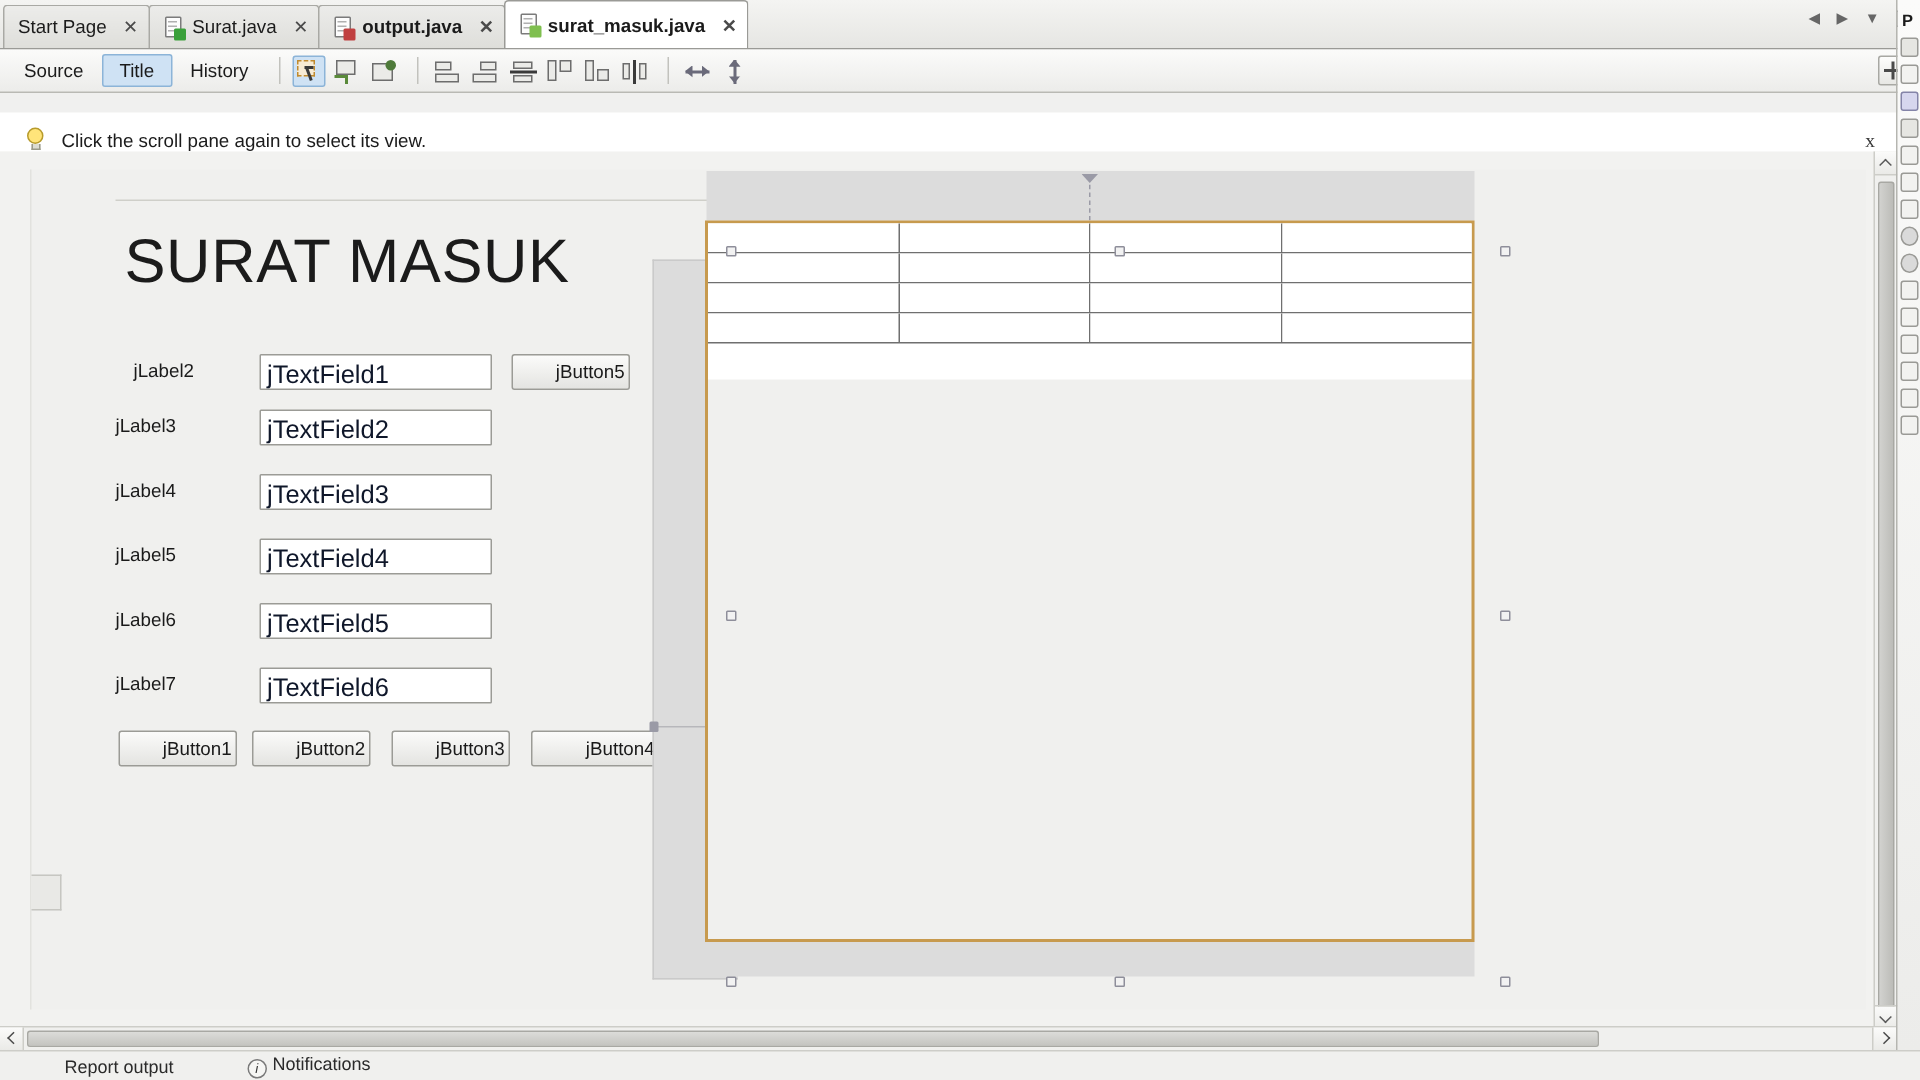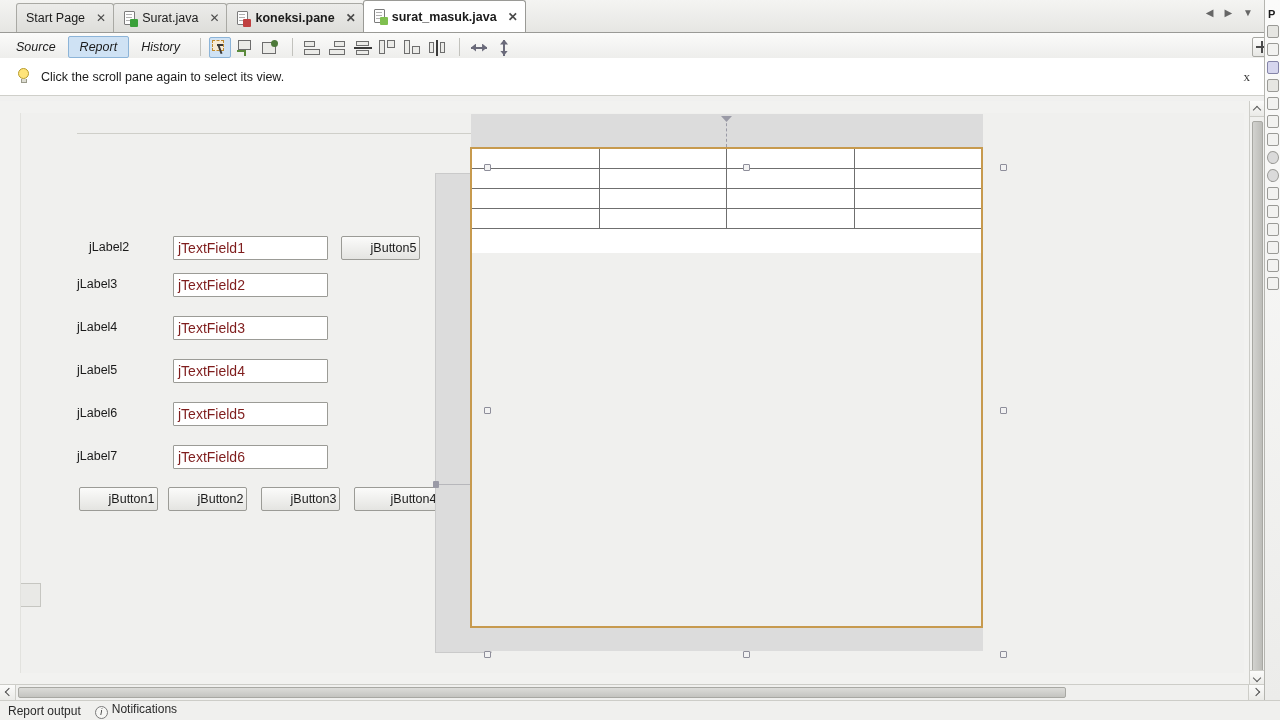--- a/index.html
+++ b/index.html
@@ -11,21 +11,21 @@
     -webkit-font-smoothing: antialiased;
   }
   #app { position: relative; width: 1280px; height: 720px; }
 
   
   .tabbar {
     position: absolute; top: 0; left: 0; width: 1280px; height: 33px;
     background: linear-gradient(#f4f4f2, #e6e6e3);
     border-bottom: 1px solid #9a9a96;
     display: flex; align-items: flex-end;
-    padding-left: 16px;
+    padding-left: 2px;
   }
   .tab {
     display: flex; align-items: center; gap: 5px;
     height: 29px; padding: 0 7px 0 9px;
     background: linear-gradient(#ececea, #dededa);
     border: 1px solid #a9a9a4;
     border-bottom: none;
     border-radius: 3px 3px 0 0;
     margin-right: -1px;
     font-size: 12.5px; color: #1b1b1b;
@@ -79,21 +79,21 @@
     position: absolute; top: 33px; left: 0; width: 1280px; height: 29px;
     background: linear-gradient(#fbfbfa, #ececea);
     border-bottom: 1px solid #b9b9b4;
     display: flex; align-items: center;
     padding-left: 4px;
   }
   .vbtn {
     height: 22px; padding: 0 11px;
     display: flex; align-items: center;
     font-size: 12.5px; color: #1b1b1b;
-    cursor: pointer; border: 1px solid transparent; border-radius: 2px; font-style: italic;
+    cursor: pointer; border: 1px solid transparent; border-radius: 2px;
   }
   .vbtn.sel {
     background: #cfe2f4; border-color: #8cb4d8;
   }
   .tbsep {
     width: 1px; height: 18px; background: #c2c2bd; margin: 0 8px;
   }
   .tbicon {
     width: 22px; height: 21px; margin-right: 3px;
     position: relative; cursor: pointer;
@@ -112,21 +112,21 @@
     cursor: pointer;
   }
   .gridbtn::before, .gridbtn::after {
     content: ''; position: absolute; background: #4a4a4a;
   }
   .gridbtn::before { left: 8px; top: 3px; width: 2px; height: 12px; }
   .gridbtn::after { left: 3px; top: 8px; width: 12px; height: 2px; }
 
   
   .notice {
-    position: absolute; top: 58px; left: 0; width: 1280px; height: 38px;
+    position: absolute; top: 75px; left: 0; width: 1280px; height: 38px;
     background: #ffffff;
     border-bottom: 1px solid #cfcfca;
     display: flex; align-items: center;
     padding-left: 16px;
   }
   .bulb { position: relative; width: 16px; height: 18px; flex: none; margin-right: 9px; }
   .bulb .glass {
     position: absolute; left: 2px; top: 0;
     width: 11px; height: 11px; border-radius: 50%;
     background: #ffe47a; border: 1px solid #b79b2c;
@@ -173,21 +173,21 @@
   }
   
   .frow { position: absolute; left: 0; height: 24px; }
   .flabel {
     position: absolute; font-size: 12.5px; color: #1a1a1a;
     top: 4px;
   }
   .ftext {
     position: absolute; width: 155px; height: 24px;
     background: #ffffff; border: 1px solid #9b9b96;
-    font-size: 14px; color: #7f1d1d;
+    font-size: 17px; color: #0f172a;
     padding: 3px 0 0 4px;
     border-radius: 1px;
   }
   .fbtn {
     position: absolute; height: 24px;
     background: linear-gradient(#fbfbfa, #e4e4e1);
     border: 1px solid #9b9b96; border-radius: 2px;
     font-size: 12.5px; color: #1a1a1a;
     display: flex; align-items: center; justify-content: center;
     cursor: pointer;
@@ -344,21 +344,21 @@
   
   .statusbar {
     position: absolute; left: 0; bottom: 0; width: 1280px; height: 20px;
     background: #f0f0ee;
     border-top: 1px solid #cdcdc8;
     display: flex; align-items: center; gap: 14px;
     padding-left: 8px;
     font-size: 12px; color: #2a2a2a;
     overflow: hidden;
   }
-  .statusbar .sbtab { cursor: pointer; white-space: nowrap; }
+  .statusbar .sbtab { cursor: pointer; white-space: nowrap; margin-left: 35px; }
   .info-ic {
     width: 13px; height: 13px; border-radius: 50%;
     border: 1px solid #7a7a7a; background: #f6f6f4;
     display: inline-flex; align-items: center; justify-content: center;
     font-size: 9px; font-style: italic; color: #333;
     margin-right: 4px; vertical-align: -2px;
   }
 </style>
 </head>
 <body>
@@ -381,21 +381,21 @@
       <span>Surat.java</span>
       <span class="tabclose">✕</span>
     </div>
 
     <div class="tab bold-tab">
       <span class="tabicon">
         <span class="page"></span>
           <span class="lines"></span>
           <span class="badge red"></span>
       </span>
-      <span>koneksi.pane</span>
+      <span>output.java</span>
       <span class="tabclose">✕</span>
     </div>
 
     <div class="tab active">
       <span class="tabicon">
         <span class="page"></span>
           <span class="lines"></span>
           <span class="badge gj"></span>
       </span>
       <span>surat_masuk.java</span>
@@ -405,21 +405,21 @@
     <div class="tabnav">
       <span class="gl">◀</span>
       <span class="gl">▶</span>
       <span class="gl">▼</span>
       <span class="maxbtn"></span>
     </div>
   </div>
 
   <div class="toolbar">
     <div class="vbtn">Source</div>
-    <div class="vbtn sel">Report</div>
+    <div class="vbtn sel">Title</div>
     <div class="vbtn">History</div>
 
     <div class="tbsep"></div>
 
     <div class="tbicon sel">
       <span class="ic-box" style="left:2px;top:2px;width:12px;height:11px;border-style:dashed;border-color:#c08a2e;background:#f7ebd4"></span>
       <span class="ic-bar" style="left:9px;top:7px;width:2px;height:9px;background:#3a3a3a;transform:rotate(-20deg)"></span>
       <span class="ic-bar" style="left:7px;top:6px;width:6px;height:2px;background:#3a3a3a"></span>
     </div>
     <div class="tbicon">
@@ -485,20 +485,21 @@
     <span class="notice-text">Click the scroll pane again to select its view.</span>
     <span class="notice-close">x</span>
   </div>
 
   <div class="canvas-wrap">
     <div class="canvas-outer-left"></div>
 
     <div class="form-surface">
       <div class="form-top-rule"></div>
 
+      <div class="form-title">SURAT MASUK</div>
 
       <div class="frow" style="top:123px">
         <span class="flabel" style="left:68px">jLabel2</span>
         <span class="ftext" style="left:152px">jTextField1</span>
         <span class="fbtn" style="left:320px;width:79px">jButton5</span>
       </div>
       <div class="frow" style="top:160px">
         <span class="flabel" style="left:56px">jLabel3</span>
         <span class="ftext" style="left:152px">jTextField2</span>
       </div>

